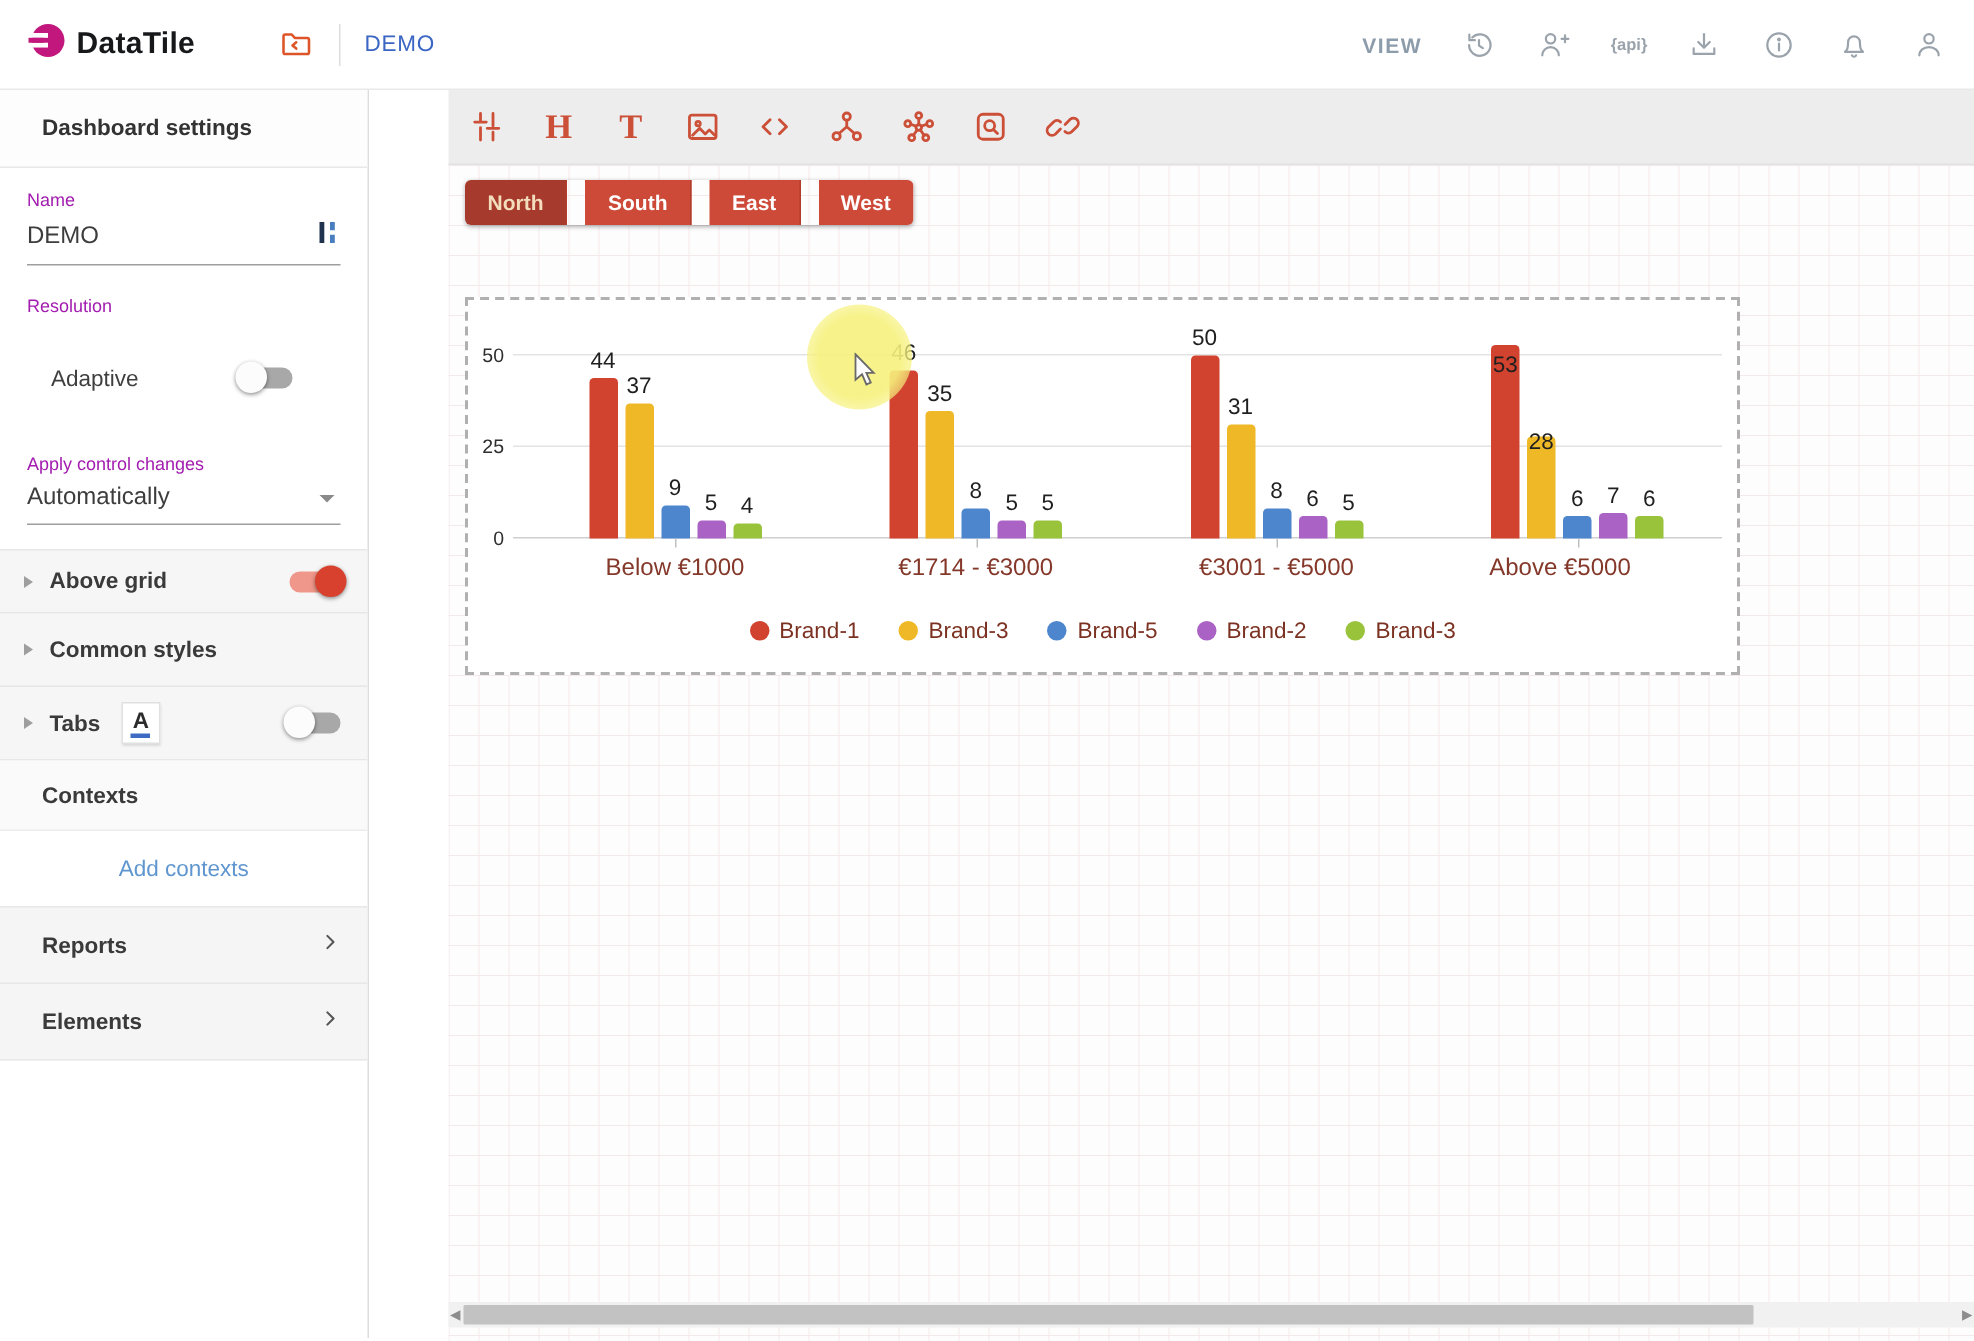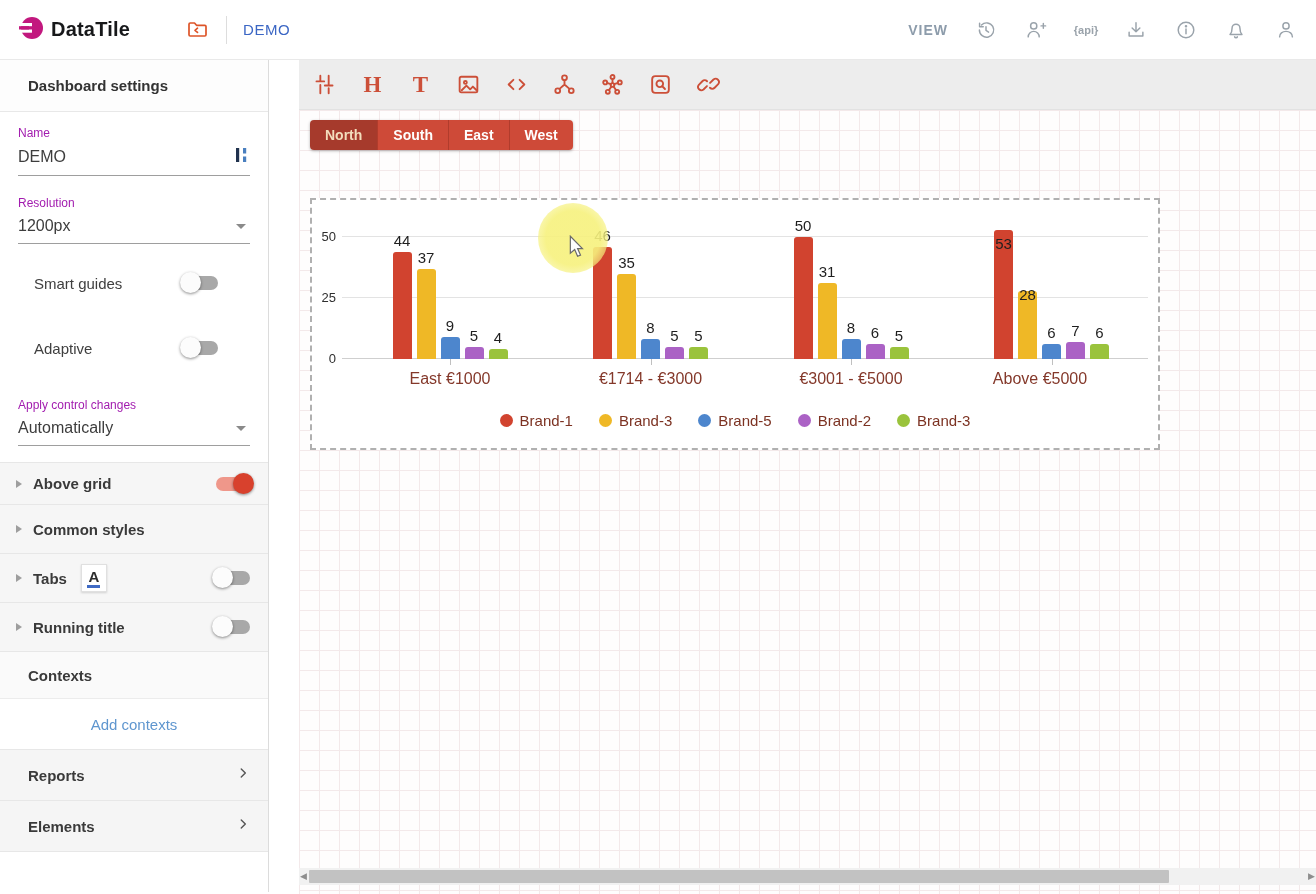--- a/index.html
+++ b/index.html
@@ -14,21 +14,21 @@
   .hdr-folder { margin-left:56px; display:flex; align-items:center; }
   .hdr-divider { width:1px; height:28px; background:#ddd; margin:0 16px; }
   .hdr-project { font-size:15px; color:#3b66c4; letter-spacing:.5px; }
   .hdr-right { margin-left:auto; display:flex; align-items:center; gap:26px; }
   .hdr-view { font-size:14px; font-weight:bold; color:#8d9cab; letter-spacing:1px; cursor:pointer; }
   .hdr-icon { width:24px; height:24px; color:#9aa3ab; display:flex; align-items:center; justify-content:center; cursor:pointer; }
   .hdr-icon svg { stroke:#9aa3ab; fill:none; stroke-width:1.6; stroke-linecap:round; stroke-linejoin:round; }
   .api-glyph { font-size:11px; color:#9aa3ab; font-weight:bold; }
 
   
-  .sidebar { position:absolute; left:0; top:60px; width:269px; bottom:2px; background:#fff;
+  .sidebar { position:absolute; left:0; top:60px; width:246px; bottom:2px; background:#fff;
              border-right:1px solid #dcdcdc; overflow:hidden; z-index:20; }
   .side-title { height:52px; display:flex; align-items:center; padding-left:28px;
                 font-size:15px; font-weight:bold; color:#333; border-bottom:1px solid #e8e8e8; background:#fdfdfd; }
   .field-group { padding:0 18px; margin-top:14px; }
   .field-label { font-size:12px; color:#a21caf; margin-bottom:7px; }
   .field-row { display:flex; align-items:center; border-bottom:1px solid #9e9e9e; padding-bottom:8px; }
   .field-value { flex:1; font-size:16px; color:#3d3d3d; }
   .caret-down { width:0; height:0; border-left:5px solid transparent; border-right:5px solid transparent;
                 border-top:5px solid #8a8a8a; margin-right:4px; }
   .toggle-row { display:flex; align-items:center; justify-content:space-between;
@@ -68,21 +68,21 @@
   .tb-icon svg { stroke:#cc4f38; fill:none; stroke-width:1.8; stroke-linecap:round; stroke-linejoin:round; }
   .tb-letter { font-family:"Liberation Serif", serif; font-size:23px; font-weight:bold; color:#cc4f38; line-height:1; }
 
   .canvas { position:absolute; left:299px; top:110px; right:0; bottom:0;
             background-color:#fefdfd;
             background-image:linear-gradient(#f3e9ea 1px, transparent 1px),
                              linear-gradient(90deg, #f3e9ea 1px, transparent 1px);
             background-size:20px 20px; z-index:5; }
 
   .tabgroup { position:absolute; left:11px; top:10px; display:flex; border-radius:4px; overflow:hidden;
-              box-shadow:0 1px 3px rgba(0,0,0,.3); }
+              box-shadow:0 1px 3px rgba(0,0,0,.3);gap:12px; }
   .tab { height:30px; padding:0 15px; display:flex; align-items:center; background:#ce4a38; color:#fff;
          font-size:14px; font-weight:bold; border-right:1px solid #b13c2c; cursor:pointer; }
   .tab:last-child { border-right:none; }
   .tab.active { background:#a63a2c; color:#f3ddbc; }
 
   .widget { position:absolute; left:11px; top:88px; width:850px; height:252px; background:#fff;
             border:2px dashed #b0b0b0; }
   .plot { position:relative; height:159px; }
   .gridline { position:absolute; left:30px; right:10px; height:1px; background:#e3e3e3; }
   .gridline.baseline { background:#cfcfcf; }
@@ -193,33 +193,22 @@
             <rect x="1" y="1" width="3.2" height="14" fill="#20324e"></rect>
             <rect x="8" y="1" width="3.2" height="5.5" fill="#4a7fbf"></rect>
             <rect x="8" y="9.5" width="3.2" height="5.5" fill="#4a7fbf"></rect>
           </svg>
         </span>
       </div>
     </div>
 
     <div class="field-group" style="margin-top:20px;">
       <div class="field-label">Resolution</div>
-      <div class="field-row">
-        <span class="field-value">1200px</span>
-        <span class="caret-down"></span>
-      </div>
-    </div>
-
-    <div class="toggle-row">
-      <span class="t-label">Smart guides</span>
-      <span class="switch">
-          <span class="track"></span>
-          <span class="knob"></span>
-        </span>
-    </div>
+    </div>
+
 
     <div class="toggle-row" style="margin-top:17px;">
       <span class="t-label">Adaptive</span>
       <span class="switch">
           <span class="track"></span>
           <span class="knob"></span>
         </span>
     </div>
 
     <div class="field-group" style="margin-top:26px; margin-bottom:17px;">
@@ -252,29 +241,20 @@
           <span class="fa">A</span>
           <span class="fu"></span>
         </span>
       <span class="spacer"></span>
       <span class="switch">
           <span class="track"></span>
           <span class="knob"></span>
         </span>
     </div>
 
-    <div class="side-row">
-      <span class="tri"></span>
-      <span class="s-label">Running title</span>
-      <span class="spacer"></span>
-      <span class="switch">
-          <span class="track"></span>
-          <span class="knob"></span>
-        </span>
-    </div>
 
     <div class="ctx-header">Contexts</div>
     <div class="ctx-add">
       <span>Add contexts</span>
     </div>
 
     <div class="nav-row">
       <span class="s-label">Reports</span>
       <span class="chev">
         <svg width="14" height="14" viewBox="0 0 24 24" fill="none" stroke="#555" stroke-width="2.4" stroke-linecap="round" stroke-linejoin="round">
@@ -374,21 +354,21 @@
             <div class="bar" style="left: 24px; height: 90px; background: rgb(239, 184, 38);"></div>
             <div class="bar-val" style="left: 13.5px; bottom: 93px;">37</div>
             <div class="bar" style="left: 48px; height: 22px; background: rgb(77, 134, 205);"></div>
             <div class="bar-val" style="left: 37.5px; bottom: 25px;">9</div>
             <div class="bar" style="left: 72px; height: 12px; background: rgb(171, 98, 197);"></div>
             <div class="bar-val" style="left: 61.5px; bottom: 15px;">5</div>
             <div class="bar" style="left: 96px; height: 10px; background: rgb(154, 195, 60);"></div>
             <div class="bar-val" style="left: 85.5px; bottom: 13px;">4</div>
           </div>
           <div class="xtick" style="left: 138px;"></div>
-          <div class="cat-label" style="left: 38px;">East €1000</div>
+          <div class="cat-label" style="left: 38px;">Below €1000</div>
           <div class="bar-group" style="left: 281px; width: 115px;">
             <div class="bar" style="left: 0px; height: 112px; background: rgb(209, 67, 47);"></div>
             <div class="bar-val" style="left: -10.5px; bottom: 115px;">46</div>
             <div class="bar" style="left: 24px; height: 85px; background: rgb(239, 184, 38);"></div>
             <div class="bar-val" style="left: 13.5px; bottom: 88px;">35</div>
             <div class="bar" style="left: 48px; height: 20px; background: rgb(77, 134, 205);"></div>
             <div class="bar-val" style="left: 37.5px; bottom: 23px;">8</div>
             <div class="bar" style="left: 72px; height: 12px; background: rgb(171, 98, 197);"></div>
             <div class="bar-val" style="left: 61.5px; bottom: 15px;">5</div>
             <div class="bar" style="left: 96px; height: 12px; background: rgb(154, 195, 60);"></div>

